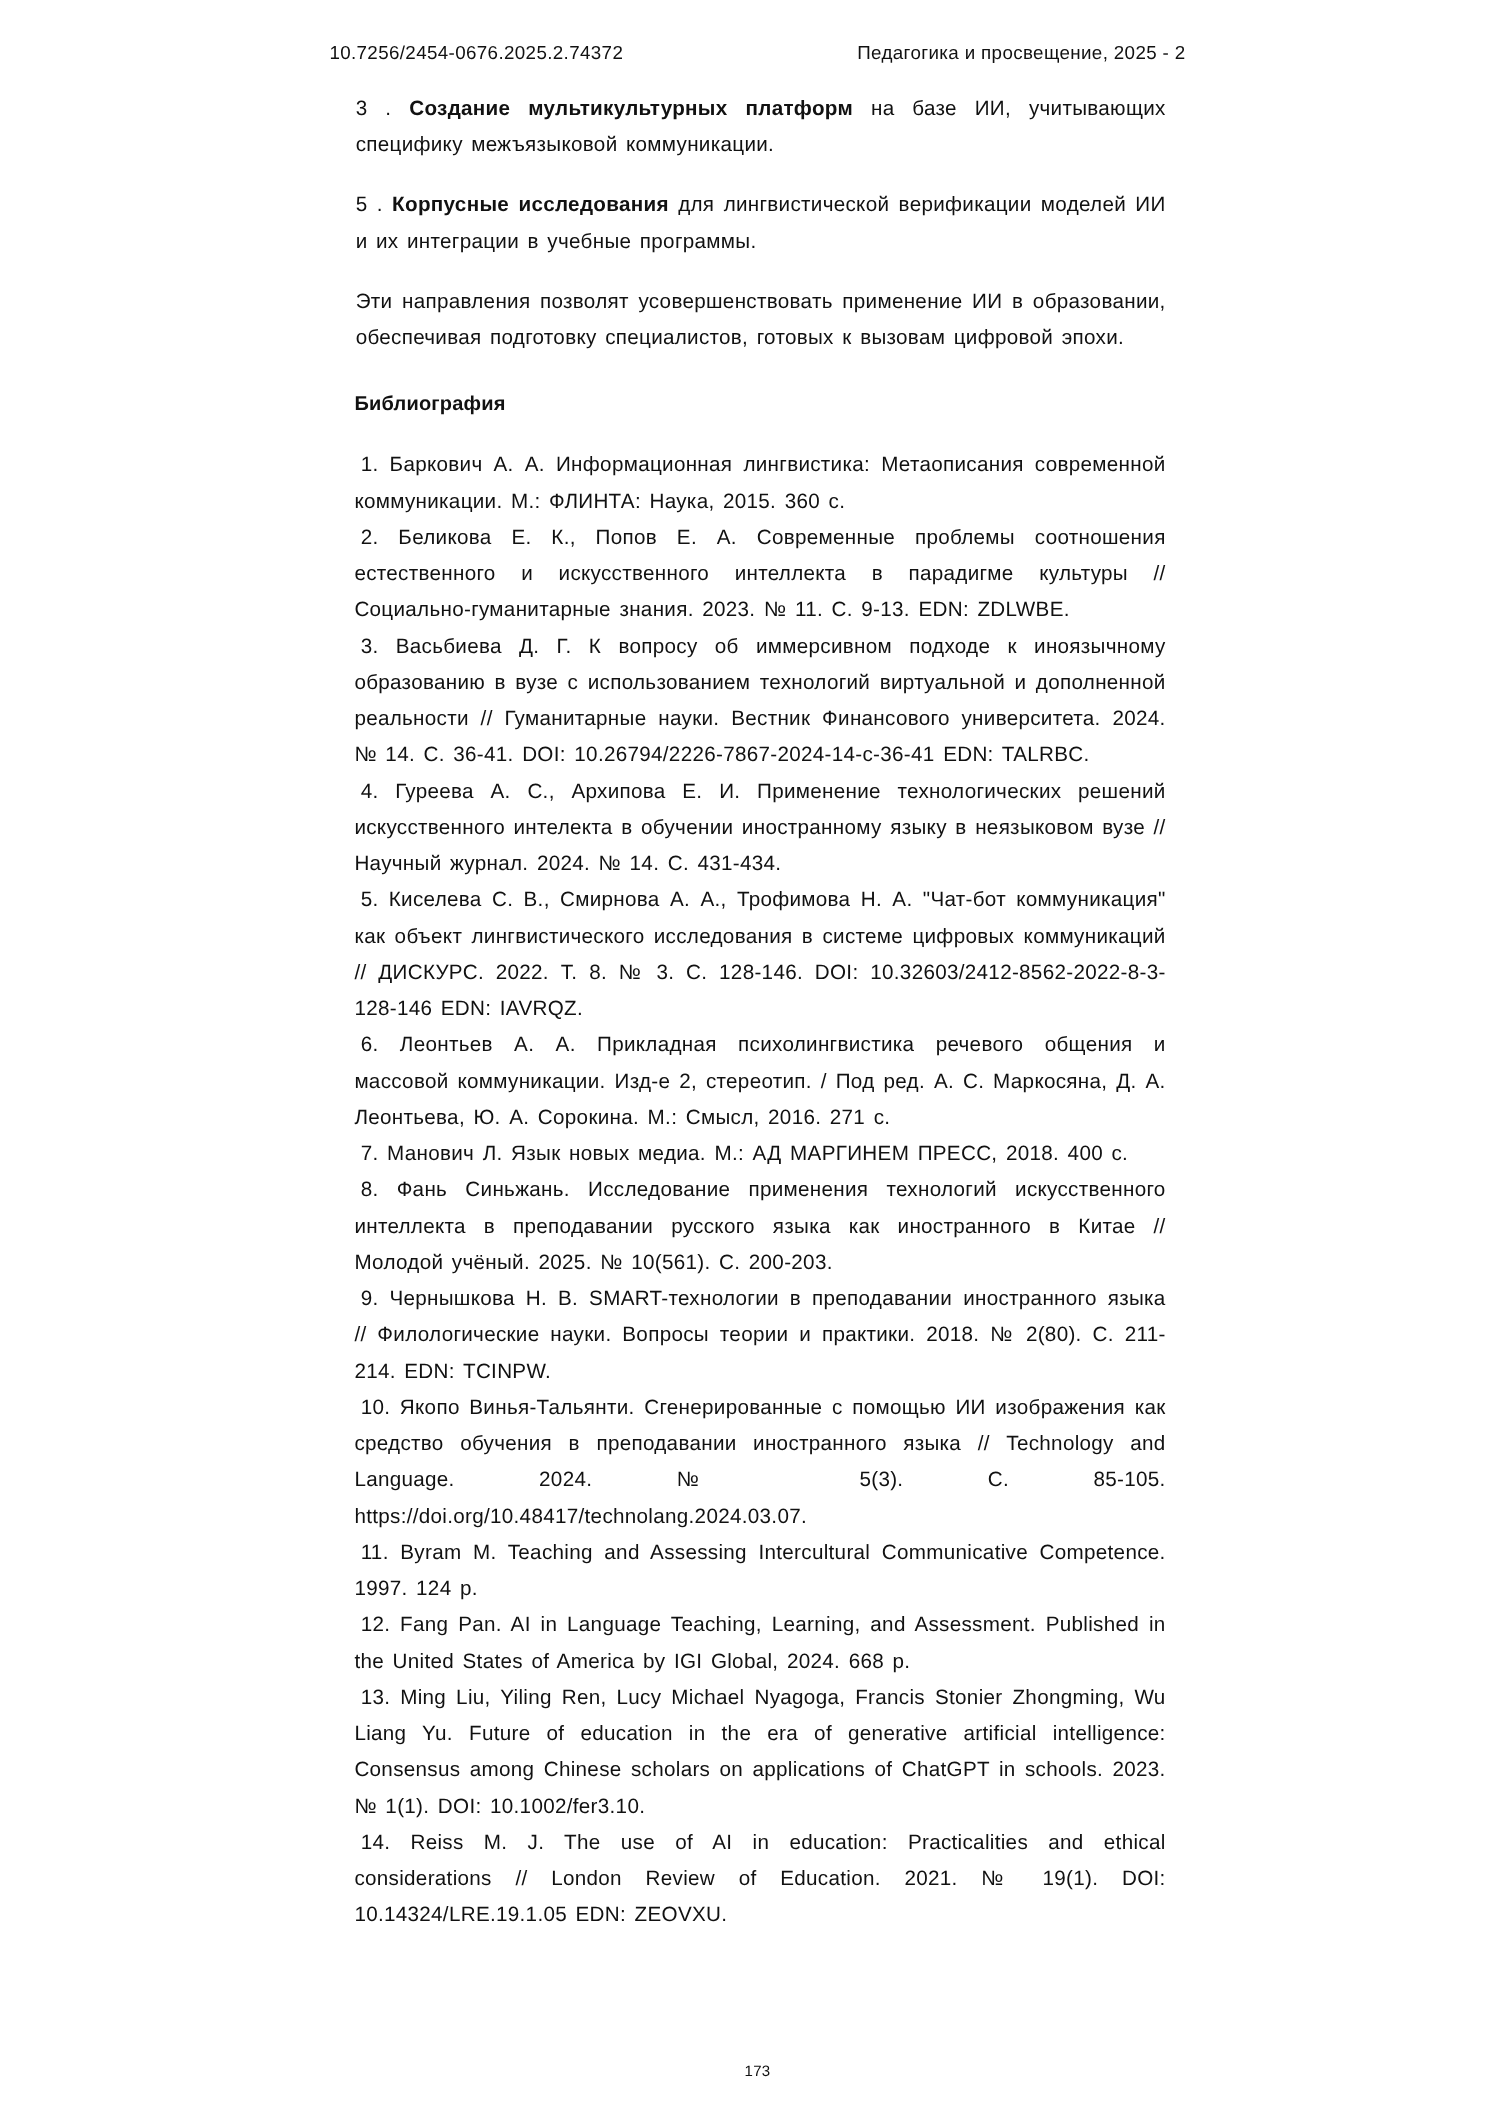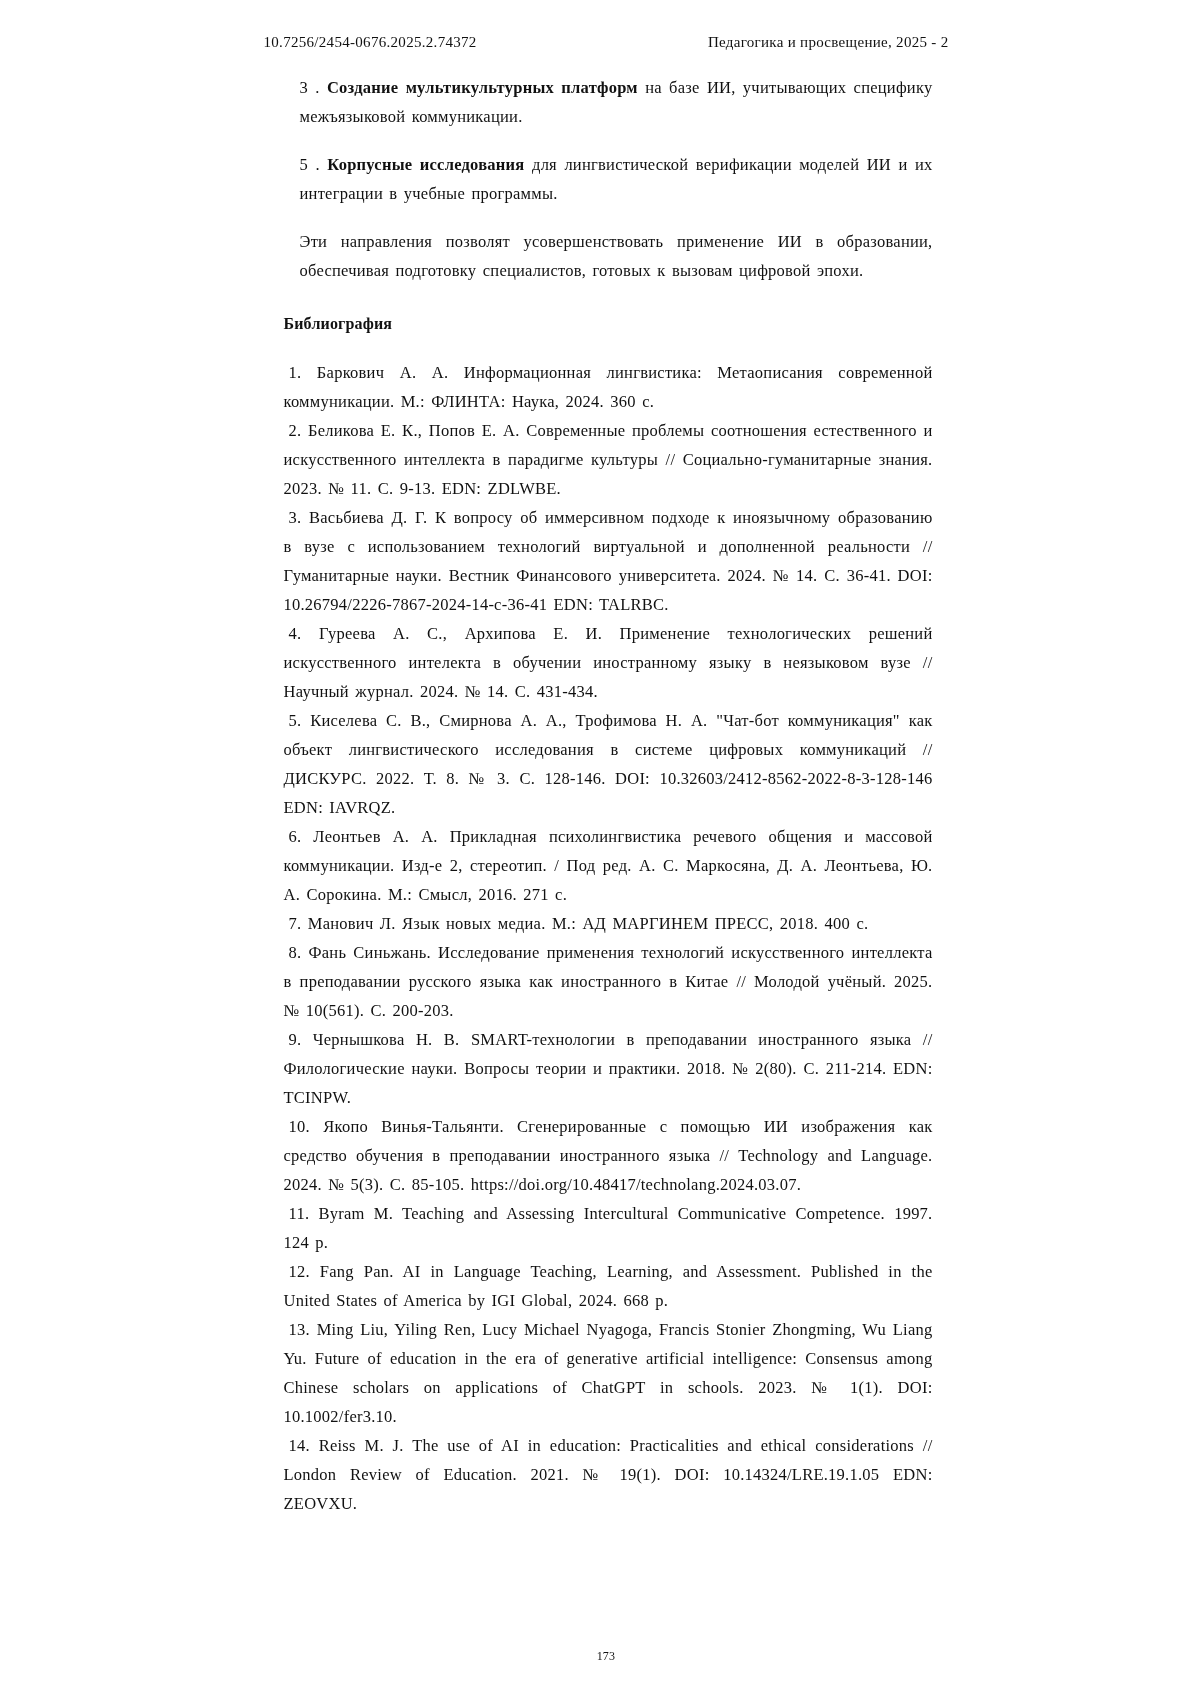--- a/index.html
+++ b/index.html
@@ -5,21 +5,21 @@
   html, body { margin: 0; padding: 0; background: #ffffff; }
   * { box-sizing: border-box; }
 
   .page {
     position: relative;
     width: 989px;
     height: 1698px;
     margin: 0 auto;
     background: #ffffff;
     color: #111111;
-    font-family: Liberation Serif, serif;
+    font-family: Liberation Sans, sans-serif;
     display: flex;
     flex-direction: column;
     padding: 34px 146px 34px 158px;
   }
 
   .page-header {
     display: flex;
     justify-content: space-between;
     align-items: baseline;
     font-size: 15px;
@@ -31,21 +31,21 @@
     margin-top: 22px;
     padding: 0 16px 0 20px;
     font-size: 16.5px;
     line-height: 29px;
     letter-spacing: 0.015em;
     word-spacing: 2px;
   }
 
   .para {
     text-align: justify;
-    margin: 0 0 19px 16px;
+    margin: 0 0 19px 1px;
   }
 
   .para b { font-weight: bold; }
 
   .closing { margin-bottom: 24px; }
 
   .bib-heading {
     font-size: 16px;
     font-weight: bold;
     margin: 2px 0 20px 0;
@@ -80,21 +80,21 @@
     <p class="para"><span>3 . </span><b>Создание мультикультурных платформ</b><span> на базе ИИ, учитывающих специфику межъязыковой коммуникации.</span></p>
 
 
     <p class="para"><span>5 . </span><b>Корпусные исследования</b><span> для лингвистической верификации моделей ИИ и их интеграции в учебные программы.</span></p>
 
     <p class="para closing">Эти направления позволят усовершенствовать применение ИИ в образовании, обеспечивая подготовку специалистов, готовых к вызовам цифровой эпохи.</p>
 
     <h2 class="bib-heading">Библиография</h2>
 
     <div class="bib-list">
-      <p class="bib-item">1. Баркович А. А. Информационная лингвистика: Метаописания современной коммуникации. М.: ФЛИНТА: Наука, 2024. 360 с.</p>
+      <p class="bib-item">1. Баркович А. А. Информационная лингвистика: Метаописания современной коммуникации. М.: ФЛИНТА: Наука, 2015. 360 с.</p>
       <p class="bib-item">2. Беликова Е. К., Попов Е. А. Современные проблемы соотношения естественного и искусственного интеллекта в парадигме культуры // Социально-гуманитарные знания. 2023. № 11. С. 9-13. EDN: ZDLWBE.</p>
       <p class="bib-item">3. Васьбиева Д. Г. К вопросу об иммерсивном подходе к иноязычному образованию в вузе с использованием технологий виртуальной и дополненной реальности // Гуманитарные науки. Вестник Финансового университета. 2024. № 14. С. 36-41. DOI: 10.26794/2226-7867-2024-14-c-36-41 EDN: TALRBC.</p>
       <p class="bib-item">4. Гуреева А. С., Архипова Е. И. Применение технологических решений искусственного интелекта в обучении иностранному языку в неязыковом вузе // Научный журнал. 2024. № 14. С. 431-434.</p>
       <p class="bib-item">5. Киселева С. В., Смирнова А. А., Трофимова Н. А. "Чат-бот коммуникация" как объект лингвистического исследования в системе цифровых коммуникаций // ДИСКУРС. 2022. Т. 8. № 3. С. 128-146. DOI: 10.32603/2412-8562-2022-8-3-128-146 EDN: IAVRQZ.</p>
       <p class="bib-item">6. Леонтьев А. А. Прикладная психолингвистика речевого общения и массовой коммуникации. Изд-е 2, стереотип. / Под ред. А. С. Маркосяна, Д. А. Леонтьева, Ю. А. Сорокина. М.: Смысл, 2016. 271 с.</p>
       <p class="bib-item">7. Манович Л. Язык новых медиа. М.: АД МАРГИНЕМ ПРЕСС, 2018. 400 с.</p>
       <p class="bib-item">8. Фань Синьжань. Исследование применения технологий искусственного интеллекта в преподавании русского языка как иностранного в Китае // Молодой учёный. 2025. № 10(561). С. 200-203.</p>
       <p class="bib-item">9. Чернышкова Н. В. SMART-технологии в преподавании иностранного языка // Филологические науки. Вопросы теории и практики. 2018. № 2(80). С. 211-214. EDN: TCINPW.</p>
       <p class="bib-item">10. Якопо Винья-Тальянти. Сгенерированные с помощью ИИ изображения как средство обучения в преподавании иностранного языка // Technology and Language. 2024. № 5(3). С. 85-105. https://doi.org/10.48417/technolang.2024.03.07.</p>
       <p class="bib-item">11. Byram M. Teaching and Assessing Intercultural Communicative Competence. 1997. 124 p.</p>

